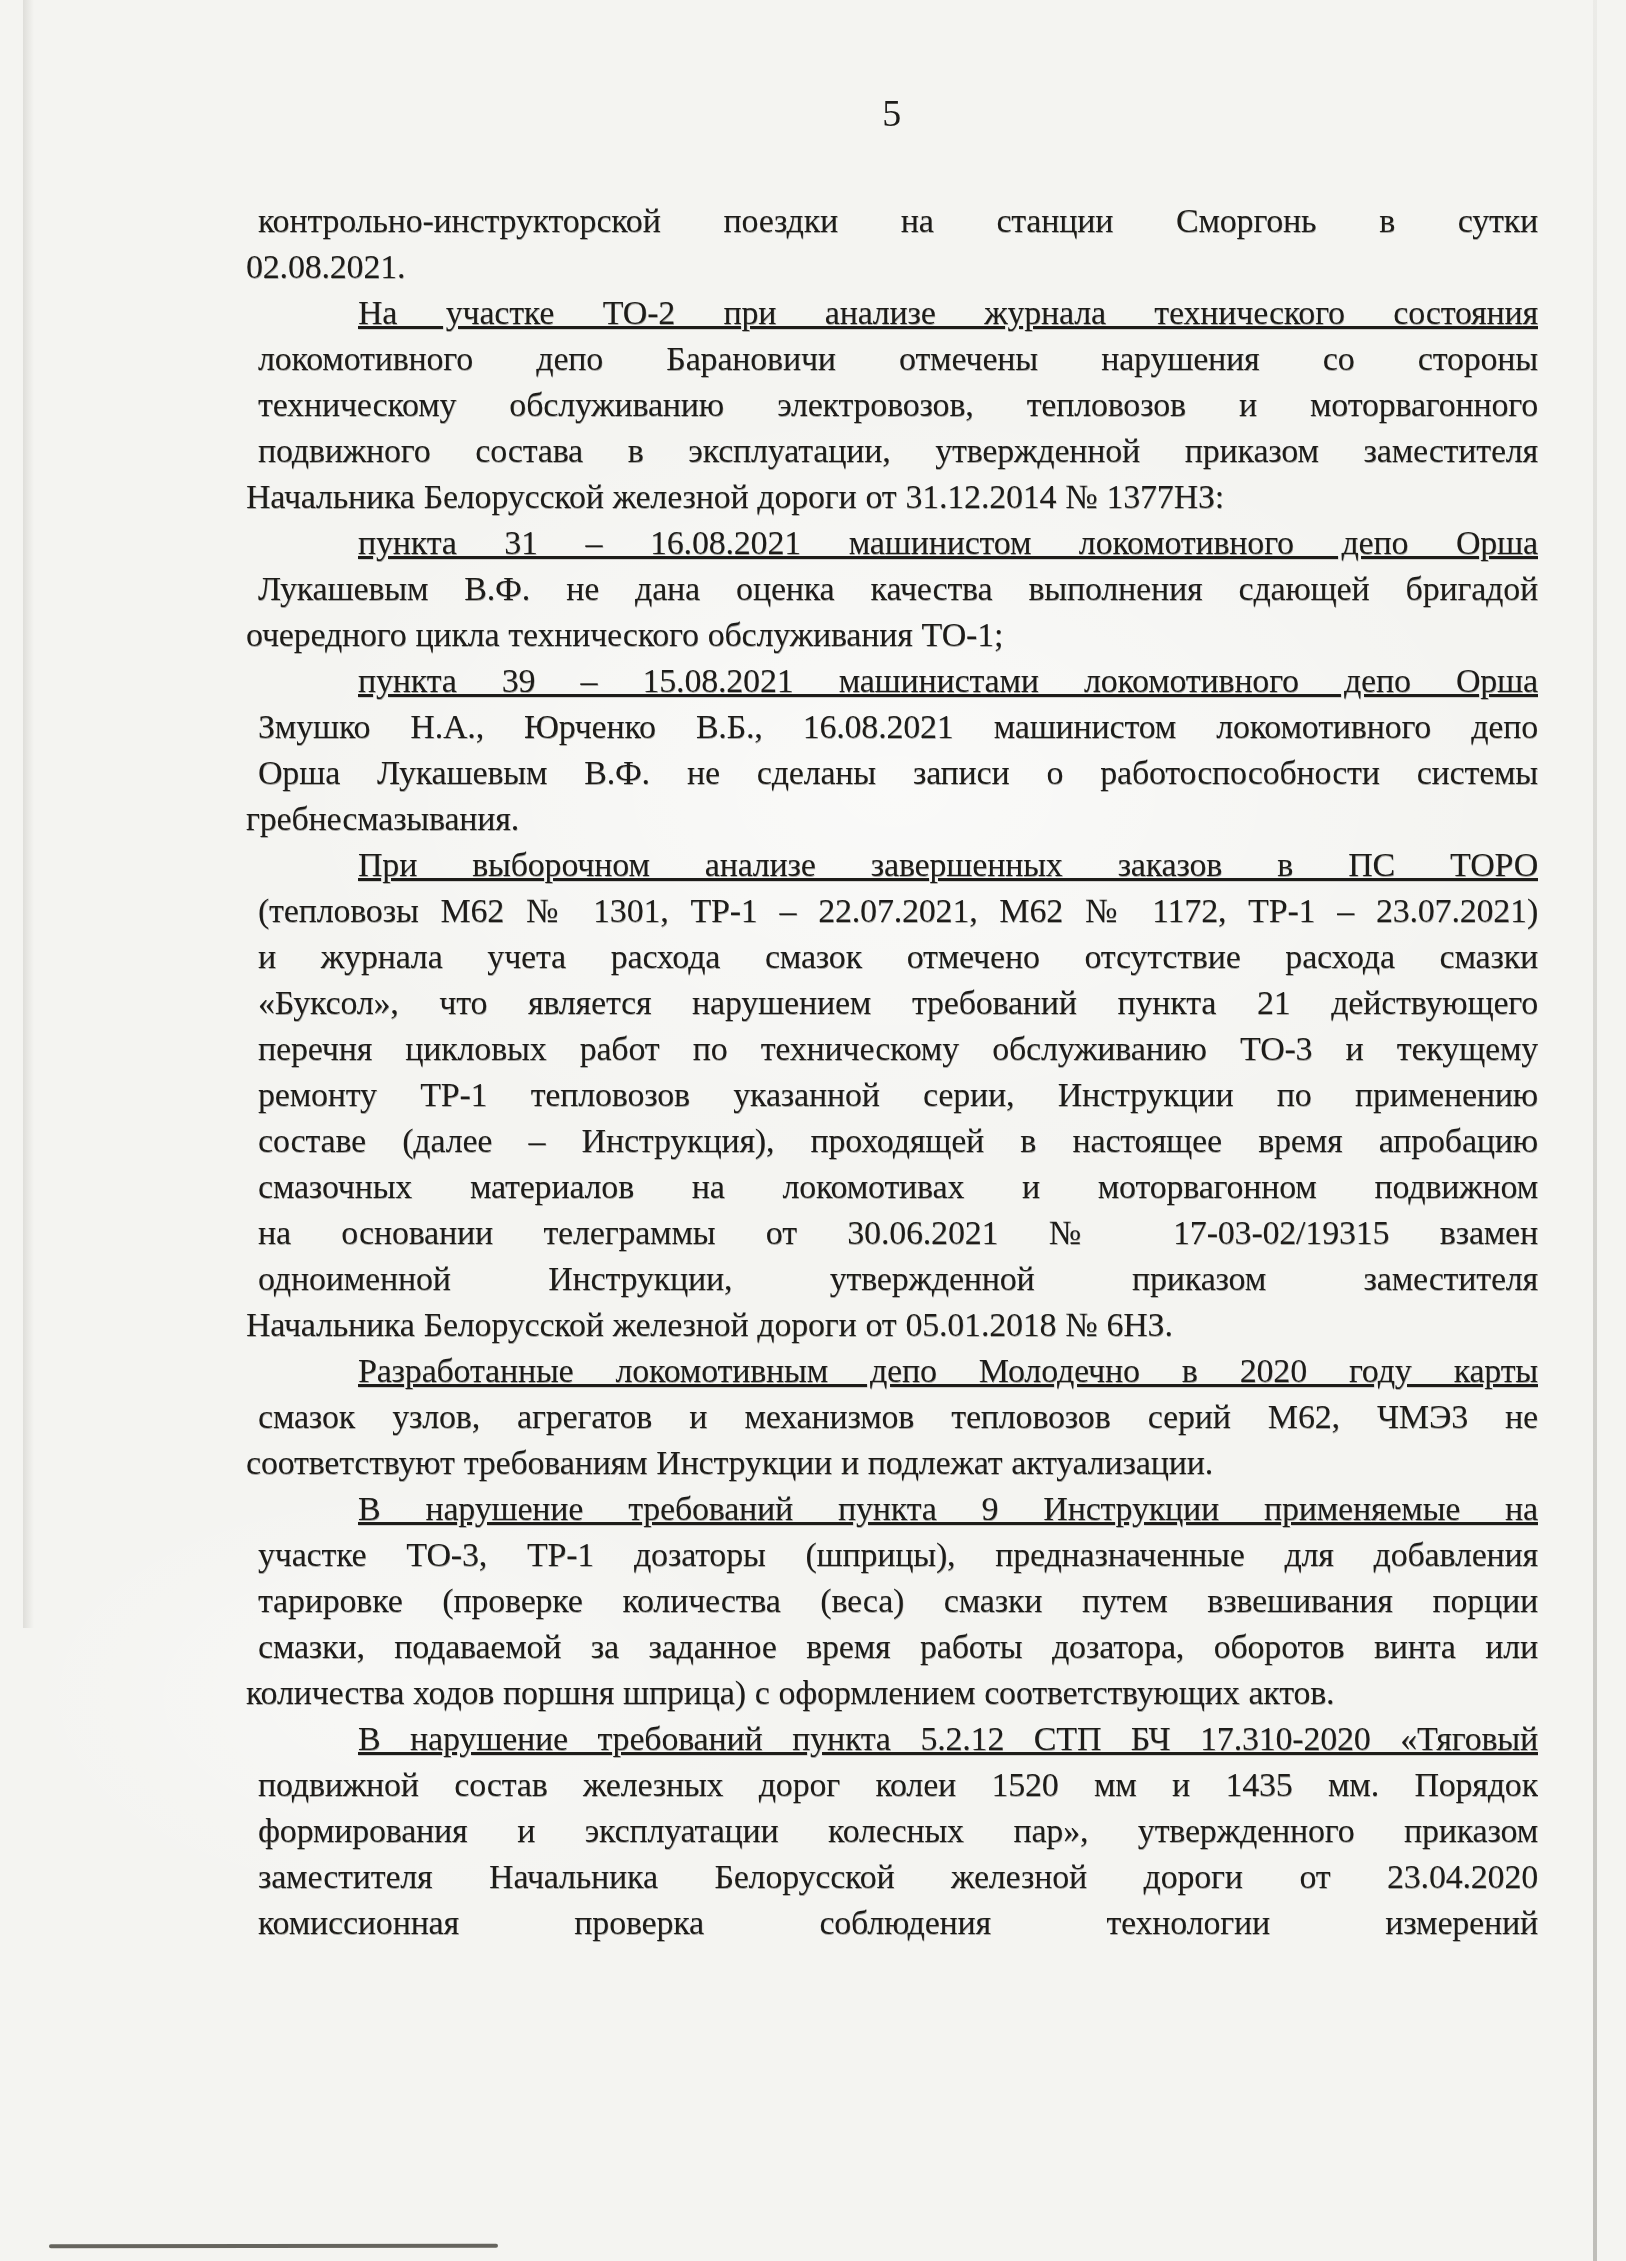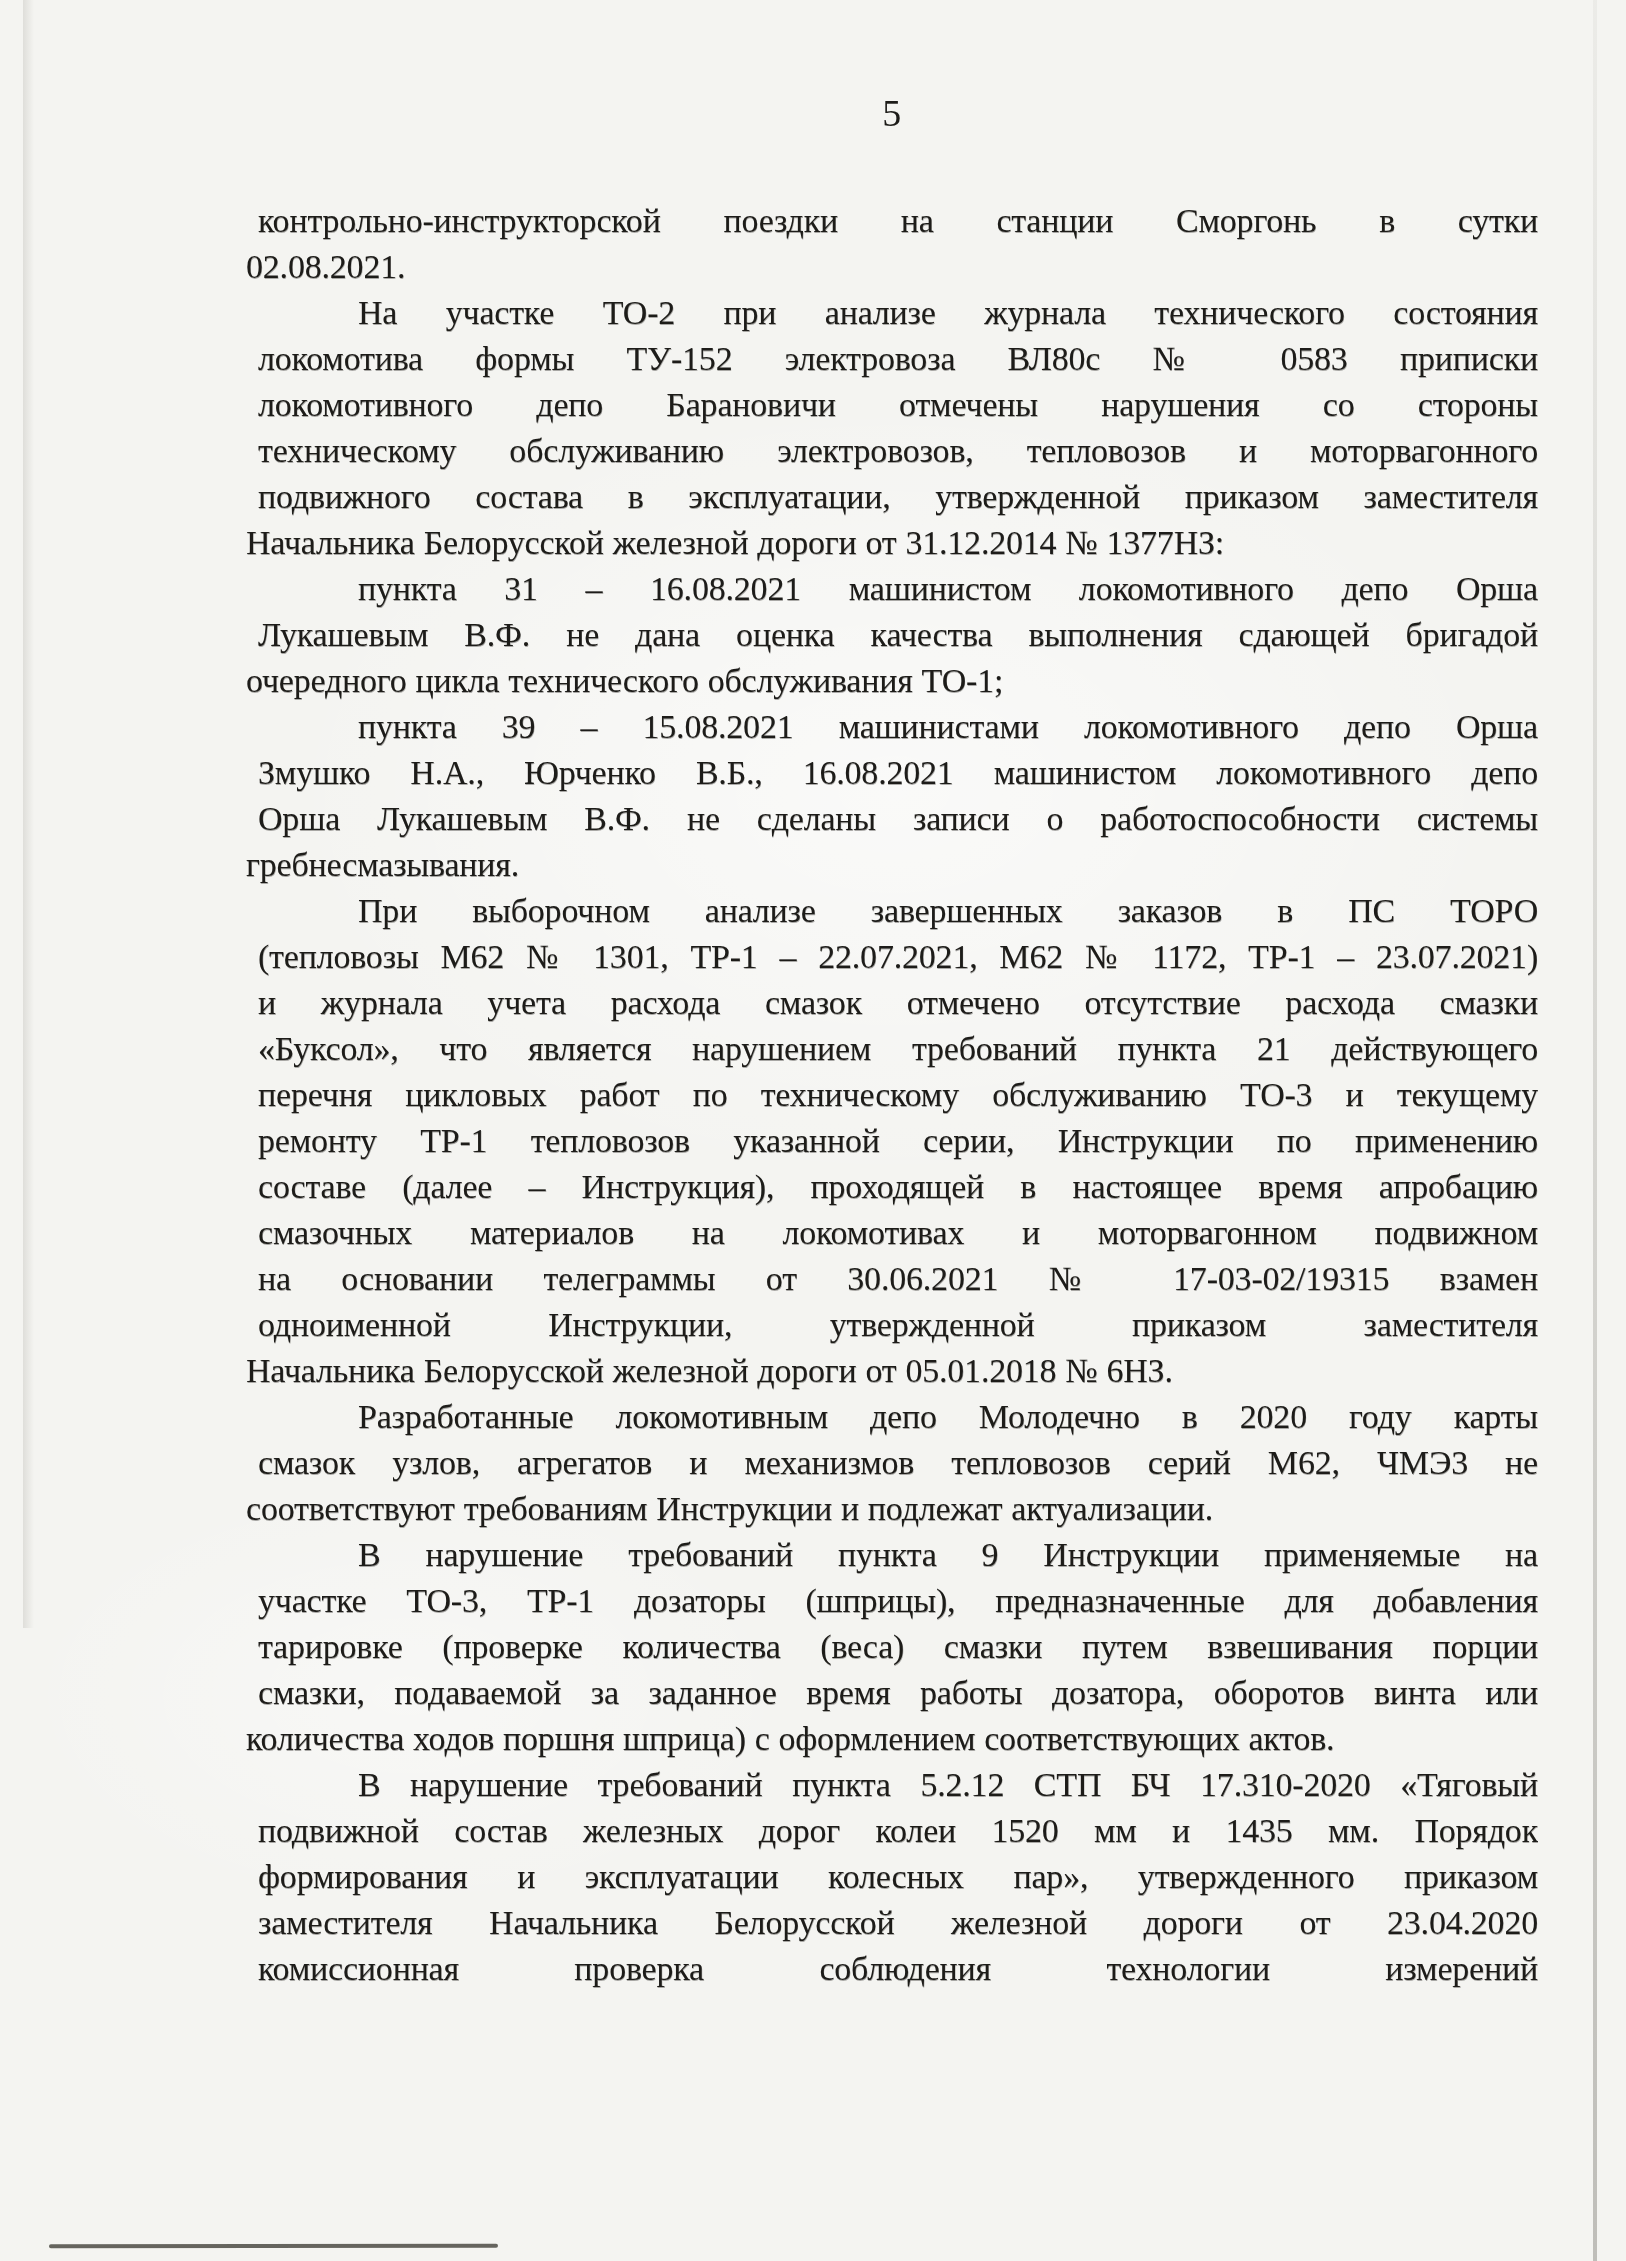--- a/index.html
+++ b/index.html
@@ -70,37 +70,37 @@
     overflow: hidden;
     text-shadow: 0.4px 0.5px 0.4px rgba(25,24,20,0.35);
   }
   .line.stretch {
     text-align: justify;
     text-align-last: justify;
     margin-left: 12px;
   }
   .line.indent {
     text-indent: 100px;
+    text-decoration: underline;
   }
 </style>
 </head>
 <body>
 
 <div class="scan-page">
   <div class="edge-left-shade"></div>
   <div class="edge-right-line"></div>
   <div class="bottom-scan-line" style="background: rgb(101, 100, 94);"></div>
 
   <div class="content">
     <div class="page-num">5</div>
     <div class="text-block" id="text-block">
         <div class="line stretch">контрольно-инструкторской поездки на станции Сморгонь в сутки</div>
         <div class="line">02.08.2021.</div>
         <div class="line stretch indent">На участке ТО-2 при анализе журнала технического состояния</div>
-        <div class="line stretch">локомотива формы ТУ-152 электровоза ВЛ80с № 0583 приписки</div>
         <div class="line stretch">локомотивного депо Барановичи отмечены нарушения со стороны</div>
         <div class="line stretch">техническому обслуживанию электровозов, тепловозов и моторвагонного</div>
         <div class="line stretch">подвижного состава в эксплуатации, утвержденной приказом заместителя</div>
         <div class="line">Начальника Белорусской железной дороги от 31.12.2014 № 1377НЗ:</div>
         <div class="line stretch indent">пункта 31 – 16.08.2021 машинистом локомотивного депо Орша</div>
         <div class="line stretch">Лукашевым В.Ф. не дана оценка качества выполнения сдающей бригадой</div>
         <div class="line">очередного цикла технического обслуживания ТО-1;</div>
         <div class="line stretch indent">пункта 39 – 15.08.2021 машинистами локомотивного депо Орша</div>
         <div class="line stretch">Змушко Н.А., Юрченко В.Б., 16.08.2021 машинистом локомотивного депо</div>
         <div class="line stretch">Орша Лукашевым В.Ф. не сделаны записи о работоспособности системы</div>

